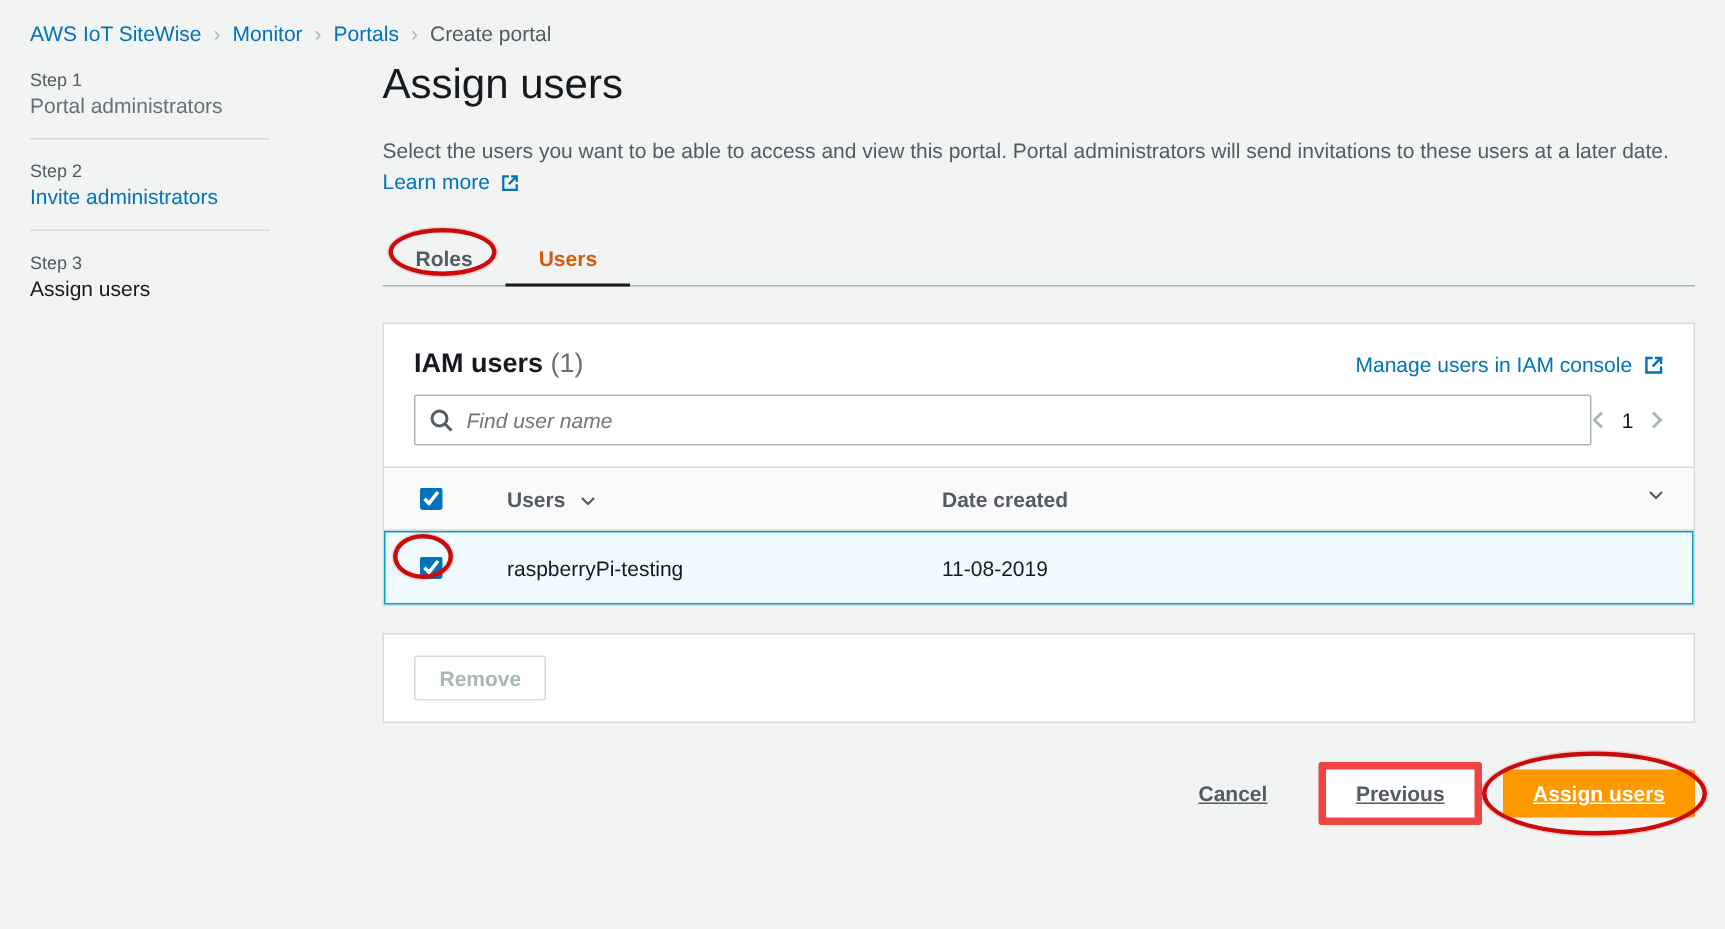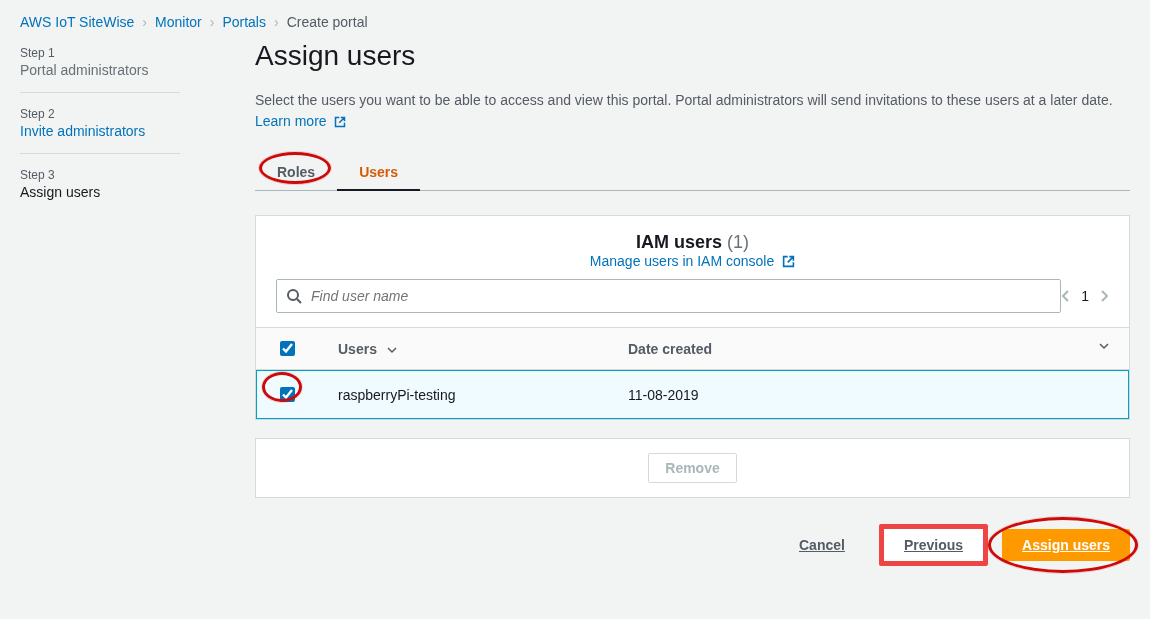--- a/index.html
+++ b/index.html
@@ -116,21 +116,20 @@
   .panel{
     background:var(--white);
     border:1px solid var(--border);
     margin-bottom:18px;
   }
   .panel-header{
     display:flex;
     align-items:center;
     justify-content:space-between;
     padding:16px 20px 10px;
-    flex-direction:column;
   }
   .panel-title{
     font-size:18px;
     font-weight:700;
   }
   .panel-title .count{color:#687078;font-weight:400;}
 
   .toolbar{
     display:flex;
     align-items:center;

